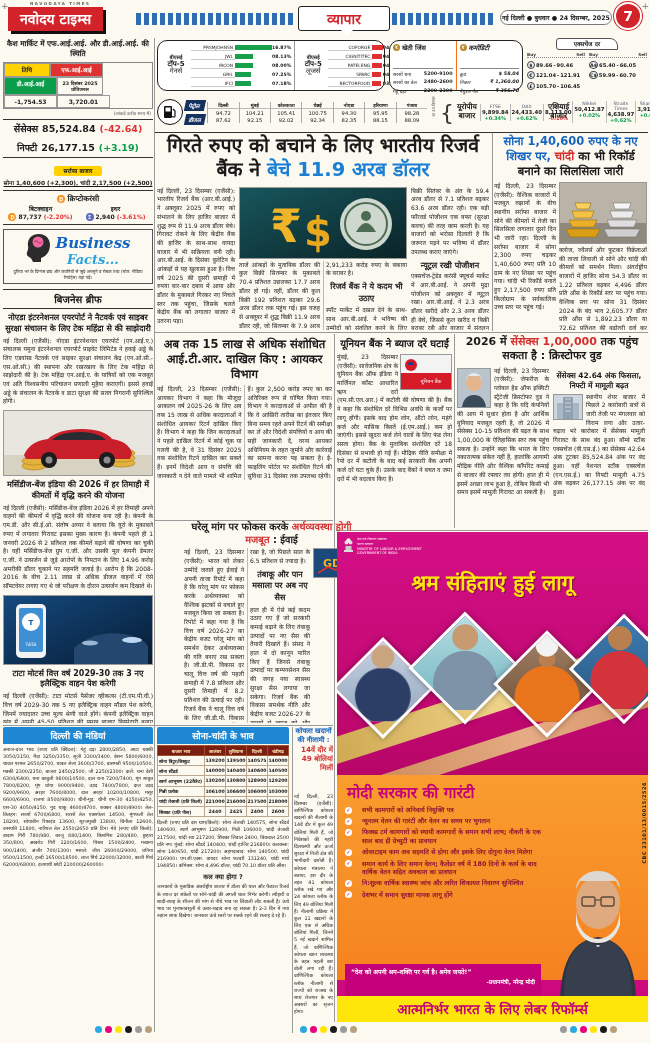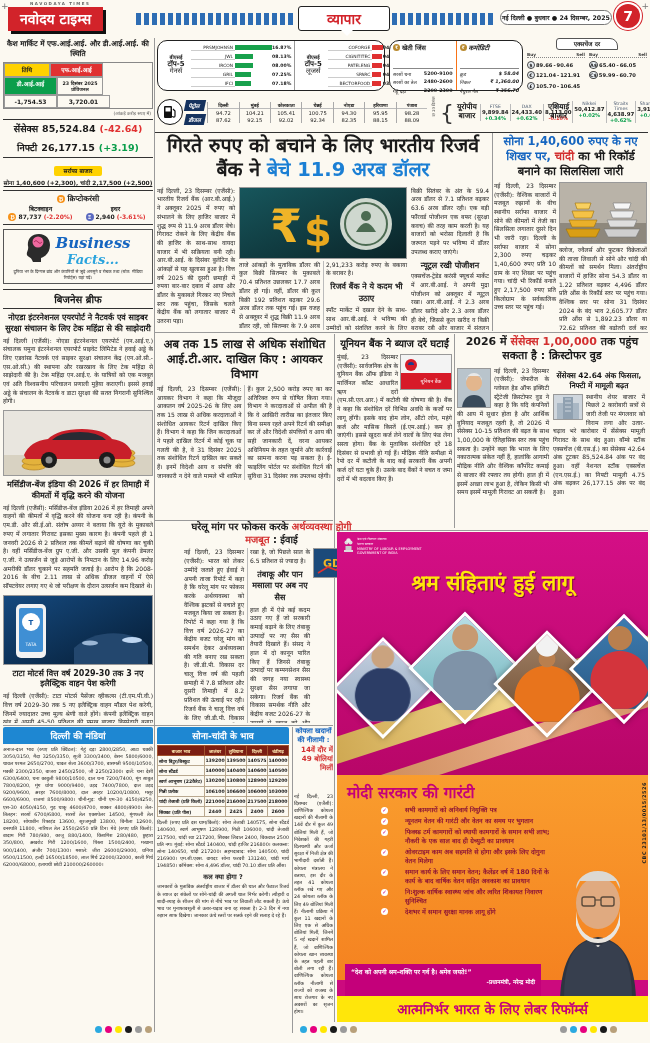--- a/index.html
+++ b/index.html
@@ -145,21 +145,21 @@
   .rb1{left:-40px;top:150px;} .rb2{left:-20px;top:196px;height:18px;opacity:.8;}
   .ministry{position:absolute;left:6px;top:5px;display:flex;gap:3px;color:#fff;}
   .min-txt{font-size:3.4px;line-height:1.4;}
   .ad-title{position:absolute;left:0;top:36px;width:100%;text-align:center;font-size:21px;font-weight:bold;color:#ffe60a;
             text-shadow:1px 1px 0 #7e0447;}
   .dia{position:absolute;border:3px solid #fff;transform:rotate(45deg);overflow:hidden;box-shadow:0 0 6px rgba(0,0,0,.35);}
   .dia .ph{position:absolute;left:-22px;top:-22px;width:140%;height:140%;transform:rotate(-45deg);}
   .ad-mid{position:absolute;left:0;top:243px;width:100%;height:205px;background:linear-gradient(180deg,#f99d2e,#f58220);}
   .ad-g-title{color:#c4007a;font-size:15.5px;font-weight:bold;margin:6px 0 3px 10px;}
   .bullets{margin:0 96px 0 8px;padding:0;list-style:none;}
-  .bullets li{display:flex;gap:17px;font-size:6.4px;font-weight:bold;color:#8d1536;line-height:1.35;margin-bottom:2.6px;margin-left:36px;}
+  .bullets li{display:flex;gap:10px;font-size:6.4px;font-weight:bold;color:#8d1536;line-height:1.35;margin-bottom:2.6px;}
   .chk{flex:none;width:7px;height:7px;border-radius:50%;background:#fff;color:#c4007a;font-size:5.5px;line-height:7px;text-align:center;margin-top:0.5px;}
   .ad-quote{position:absolute;left:8px;top:432px;width:196px;height:34px;background:#c4007a;color:#fff;padding:3px 6px;}
   .q-text{font-size:6.2px;font-weight:bold;}
   .q-attr{font-size:5.8px;font-weight:bold;text-align:right;margin-top:2px;}
   .ad-strip{position:absolute;left:0;top:464px;width:100%;height:26px;background:#ffe60a;color:#c4007a;
             font-size:13.5px;font-weight:bold;text-align:center;line-height:26px;}
   .modi{position:absolute;right:2px;top:295px;width:96px;height:172px;}
   .cbc{position:absolute;right:1px;top:250px;writing-mode:vertical-rl;transform:rotate(180deg);font-size:5px;color:#222;font-weight:bold;letter-spacing:0.5px;}
   
   .regs{position:absolute;top:1026px;display:flex;gap:3px;}

